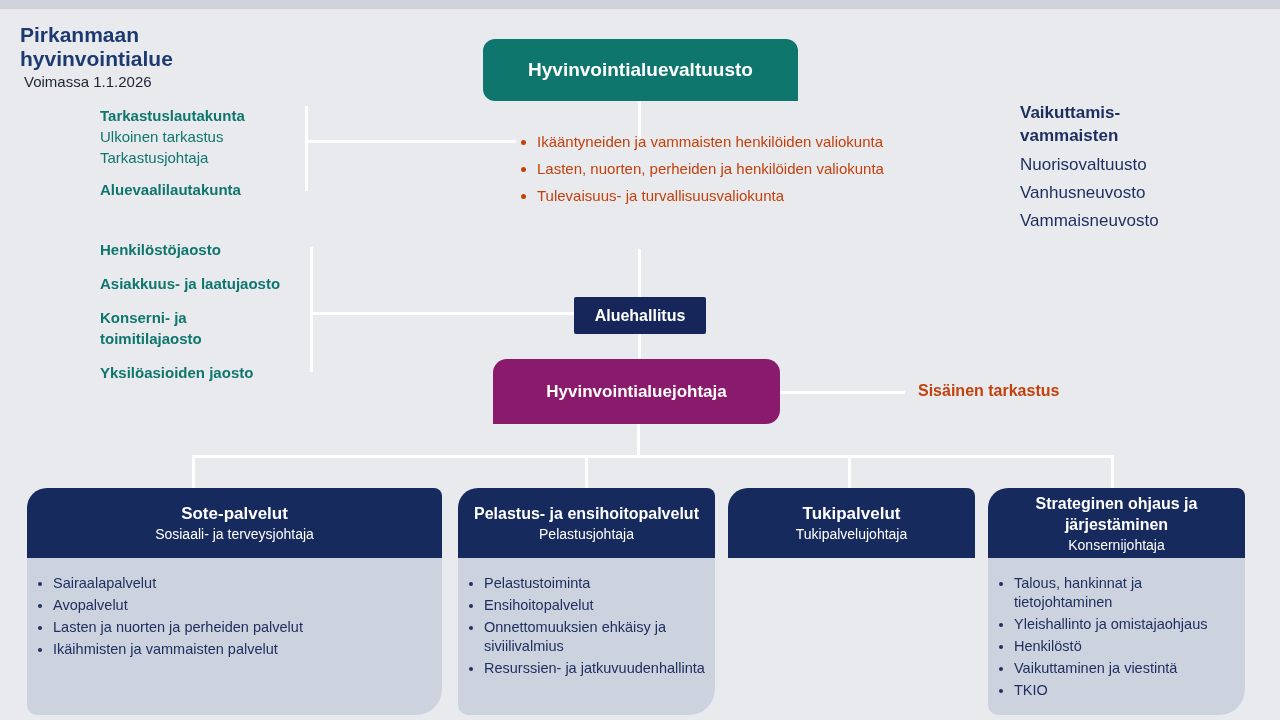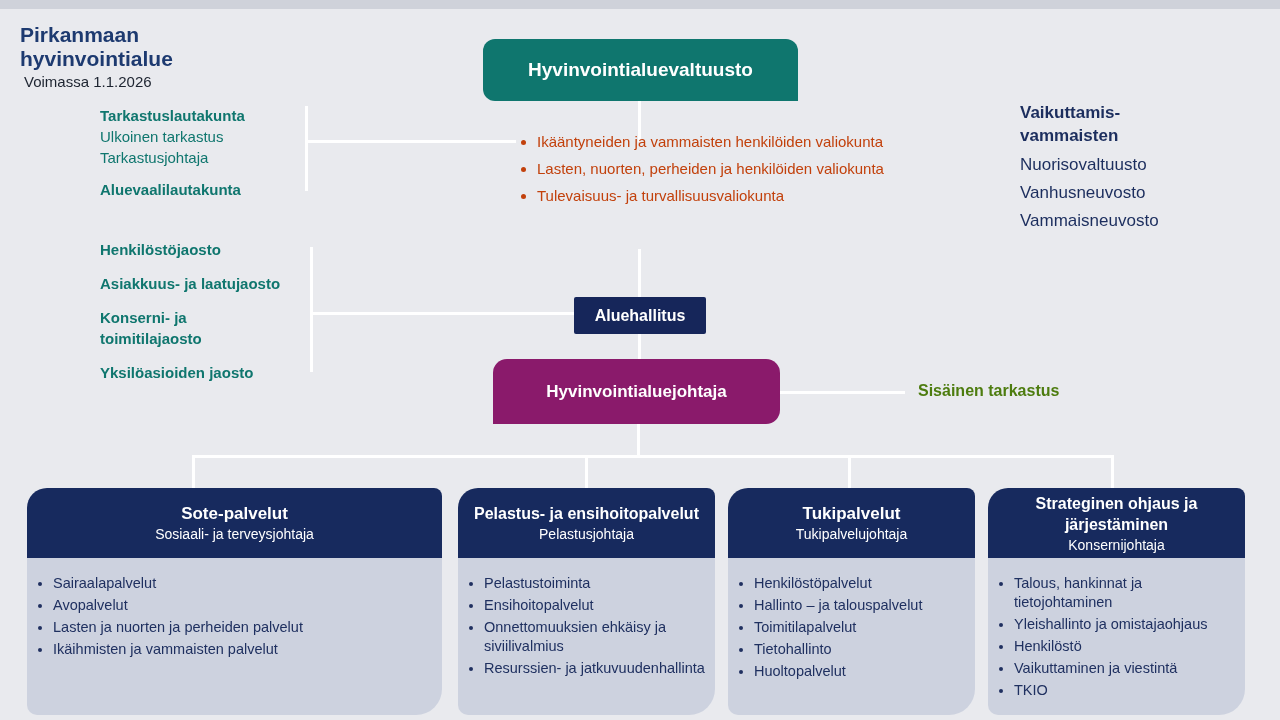--- a/index.html
+++ b/index.html
@@ -35,21 +35,21 @@
   
   .committees{position:absolute;left:515px;top:122px;width:355px;margin:0;padding-left:22px;color:#c2410c;font-size:15px;}
   .committees li{margin-bottom:6px;line-height:21px;}
 
   
   .influence{position:absolute;left:1020px;top:92px;width:220px;color:#1c2e5e;}
   .influence .title{font-size:17px;font-weight:bold;line-height:23px;margin-bottom:4px;}
   .influence .item{font-size:17px;line-height:28px;}
 
   
-  .internal-audit{position:absolute;left:918px;top:373px;color:#4d7c0f;font-size:16px;font-weight:bold;}
+  .internal-audit{position:absolute;left:918px;top:373px;color:#c2410c;font-size:16px;font-weight:bold;}
 
   
   .card{position:absolute;top:479px;height:227px;}
   .card .head{position:absolute;left:0;right:0;top:0;height:70px;background:#172a5e;color:#fff;
     border-radius:20px 8px 0 0;display:flex;flex-direction:column;align-items:center;justify-content:center;text-align:center;padding:0 6px;box-sizing:border-box;}
   .card .head .title{font-size:17px;font-weight:bold;line-height:21px;}
   .card .head .subtitle{font-size:14px;line-height:18px;margin-top:1px;}
   .card .body{position:absolute;left:0;right:0;top:70px;bottom:0;background:#cdd2df;border-radius:0 0 26px 10px;}
   .card .body ul{margin:0;padding:16px 8px 0 26px;color:#1f3060;font-size:14.5px;}
   .card .body li{margin-bottom:3px;line-height:19px;}
@@ -160,29 +160,20 @@
           <li>Resurssien- ja jatkuvuudenhallinta</li>
         </ul>
     </div>
   </div>
 
   <div class="card card3">
     <div class="head">
       <div class="title">Tukipalvelut</div>
       <div class="subtitle">Tukipalvelujohtaja</div>
     </div>
-    <div class="body">
-      <ul>
-          <li>Henkilöstöpalvelut</li>
-          <li>Hallinto – ja talouspalvelut</li>
-          <li>Toimitilapalvelut</li>
-          <li>Tietohallinto</li>
-          <li>Huoltopalvelut</li>
-        </ul>
-    </div>
   </div>
 
   <div class="card card4">
     <div class="head">
       <div class="title">Strateginen ohjaus ja järjestäminen</div>
       <div class="subtitle">Konsernijohtaja</div>
     </div>
     <div class="body">
       <ul>
           <li>Talous, hankinnat ja tietojohtaminen</li>

